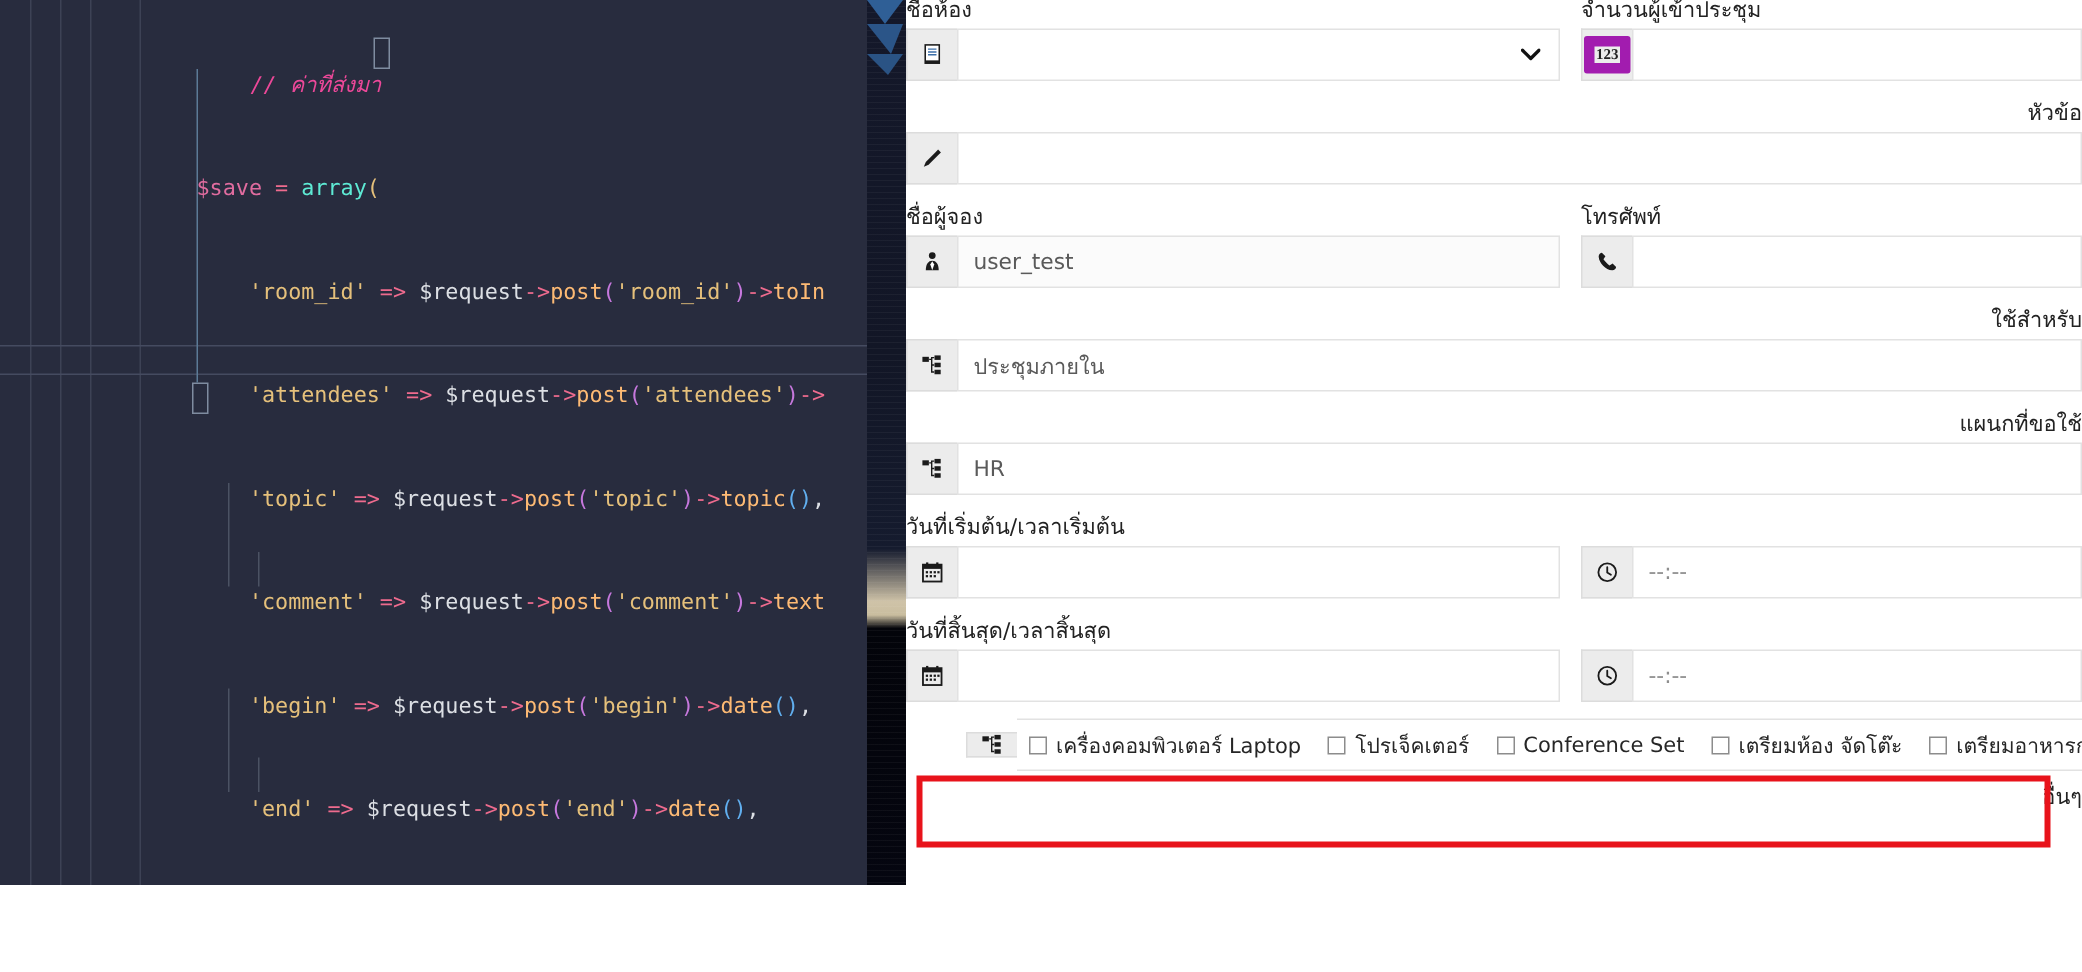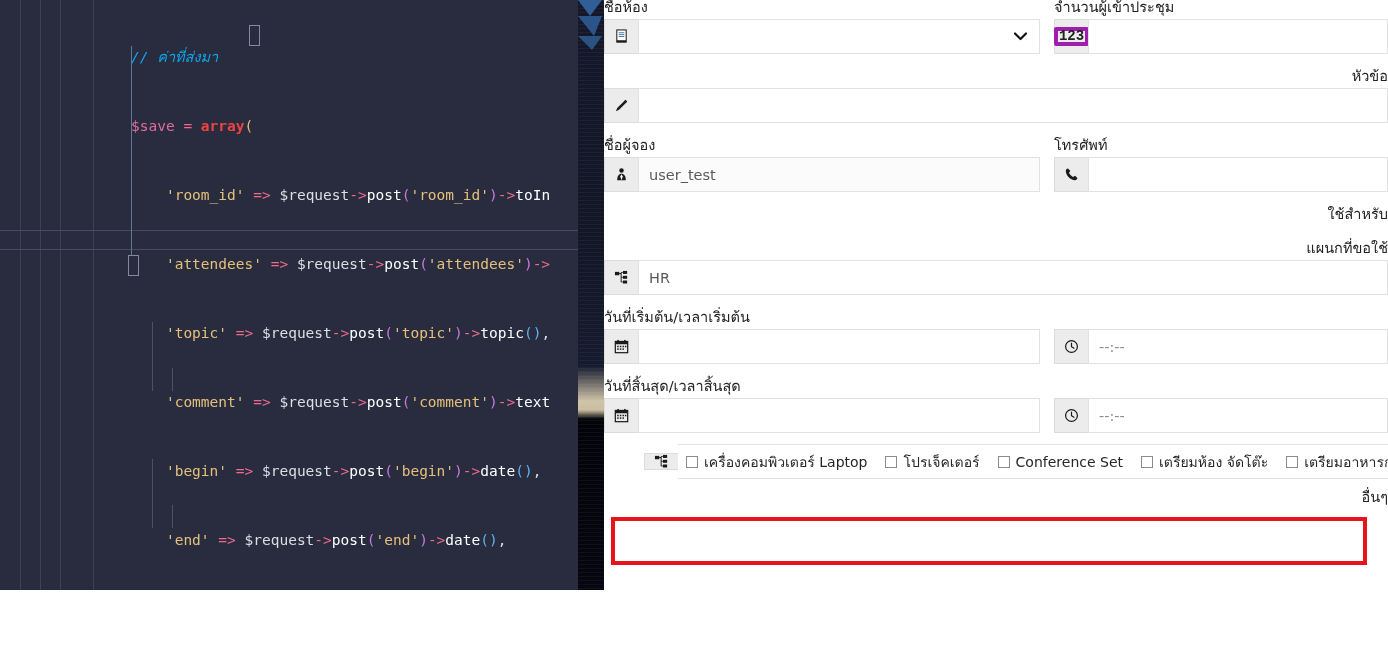--- a/index.html
+++ b/index.html
@@ -26,26 +26,26 @@
   
   .guide { position:absolute; top:0; bottom:0; width:1px; background:#3d4255; }
   .hrule { position:absolute; left:0; width:578px; height:1px; background:#454b60; }
 
   #code-layer { position: absolute; left: 0; top: 0; width: 860px; }
   .cl { height: 23px; white-space: pre; }
   .ind-guide {
     position:absolute; width:1px; background:#4b5263;
   }
   
-  .c-comment { color:#0ea5e9; font-style: italic; }
+  .c-comment { color:#ec4899; font-style: italic; padding-left: 36px; }
   .c-var     { color:#e06c9f; }
   .c-var2    { color:#dcdfe4; }
   .c-op      { color:#ee6b8e; }
-  .c-fn      { color:#ffffff; }
-  .c-fn2     { color:#ef4444;font-weight:bold; }
+  .c-fn      { color:#fdba74; }
+  .c-fn2     { color:#5eead4; }
   .c-str     { color:#e5c07b; }
   .c-punc    { color:#dcdfe4; }
   .c-paren1  { color:#e5c07b; }
   .c-paren2  { color:#c678dd; }
   .c-paren3  { color:#61afef; }
   .c-plain   { color:#abb2bf; }
 
   .cursor-box {
     position:absolute; border:1px solid #7f8ca0;
     pointer-events:none;
@@ -219,21 +219,21 @@
                   <path d="M1 1.5 L6.5 7 L12 1.5" stroke="#121212" stroke-width="2.2" fill="none" stroke-linecap="round" stroke-linejoin="round"></path>
                 </svg>
           </span>
         </div>
       </div>
     </div>
     <div class="col-r">
       <div class="fieldlabel" style="margin-top:-4px;">จำนวนผู้เข้าประชุม</div>
       <div class="igroup">
         <div class="iaddon">
-          <span style="font-size:14px;font-weight:bold;border:4px solid #a21caf;border-radius:2px;padding:0 1px;line-height:11px;font-family:Liberation Mono, monospace;">123</span>
+          <span style="font-size:10px;font-weight:bold;border:7px solid #a21caf;border-radius:2px;padding:0 1px;line-height:11px;font-family:Liberation Serif, serif;">123</span>
         </div>
         <div class="ictl">
           <span></span>
         </div>
       </div>
     </div>
   </div>
 
   <div class="sep"></div>
 
@@ -285,20 +285,34 @@
         </div>
       </div>
     </div>
   </div>
 
   <div class="sep"></div>
 
   <div class="row">
     <div class="col-full">
       <div class="fieldlabel">ใช้สำหรับ</div>
+      <div class="igroup">
+        <div class="iaddon">
+          <svg width="15" height="15" viewBox="0 0 16 16">
+                <rect x="1" y="2" width="4.6" height="3.6" fill="#1b1b1b"></rect>
+                <rect x="9.6" y="1" width="4.4" height="3.2" fill="#1b1b1b"></rect>
+                <rect x="9.6" y="6.2" width="4.4" height="3.2" fill="#1b1b1b"></rect>
+                <rect x="9.6" y="11.2" width="4.4" height="3.2" fill="#1b1b1b"></rect>
+                <path d="M5.8 3.8 L7.6 3.8 L7.6 12.8 L9.4 12.8 M7.6 7.8 L9.4 7.8 M5.8 3.8 L7.6 3.8 L7.6 2.6 L9.4 2.6" stroke="#1b1b1b" stroke-width="1" fill="none"></path>
+              </svg>
+        </div>
+        <div class="ictl">
+          <span>ประชุมภายใน</span>
+        </div>
+      </div>
     </div>
   </div>
 
   <div class="sep"></div>
 
   <div class="row">
     <div class="col-full">
       <div class="fieldlabel">แผนกที่ขอใช้</div>
       <div class="igroup">
         <div class="iaddon">

